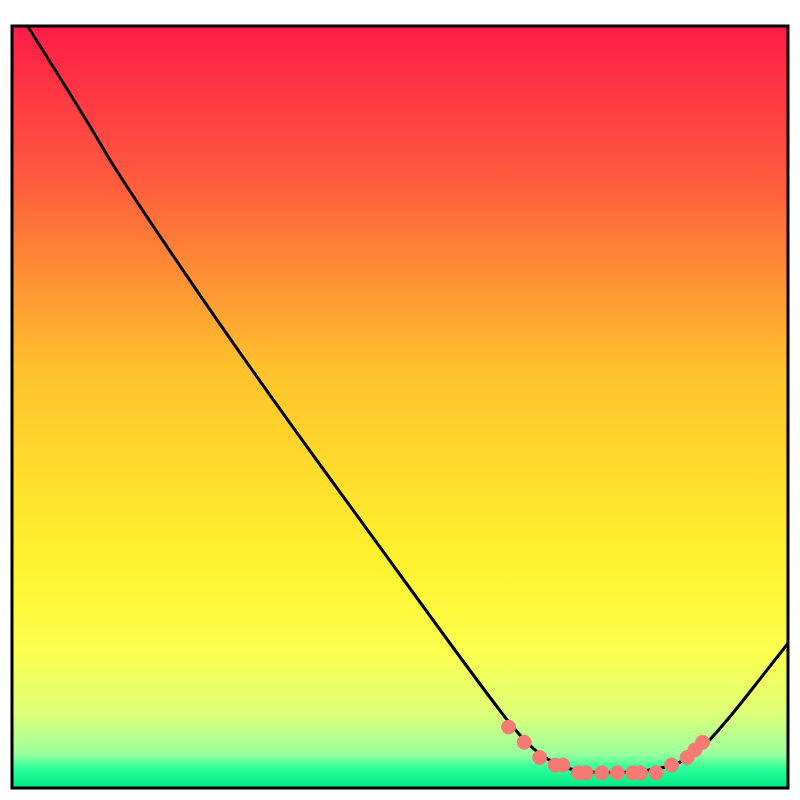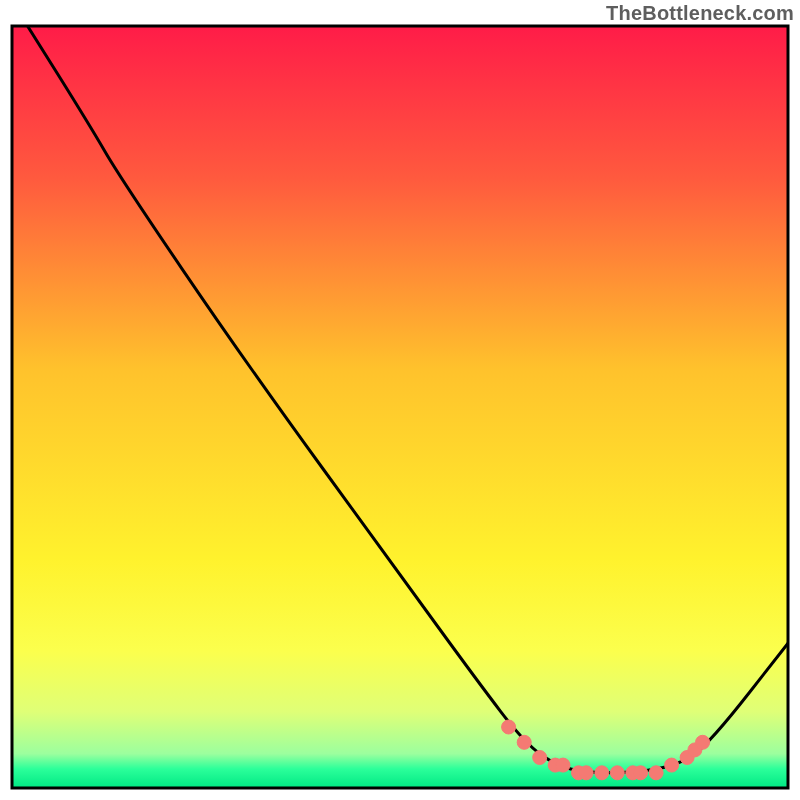--- a/index.html
+++ b/index.html
@@ -47,21 +47,20 @@
   }
   .dot {
     fill: #f47a73;
     stroke: #f47a73;
   }
 </style>
 </head>
 <body>
 
 <div class="canvas-wrap">
-  <div class="attribution">TheBottleneck.com</div>
   <svg class="chart" viewBox="0 0 800 800">
     <defs>
       <linearGradient id="bg-grad" x1="0" y1="0" x2="0" y2="1">
           <stop offset="0.00%" stop-color="#ff1c48"></stop>
           <stop offset="20.00%" stop-color="#ff5a3e"></stop>
           <stop offset="45.00%" stop-color="#ffc22c"></stop>
           <stop offset="70.00%" stop-color="#fff22d"></stop>
           <stop offset="82.00%" stop-color="#fbff4d"></stop>
           <stop offset="90.00%" stop-color="#dfff77"></stop>
           <stop offset="95.50%" stop-color="#9cff9e"></stop>

